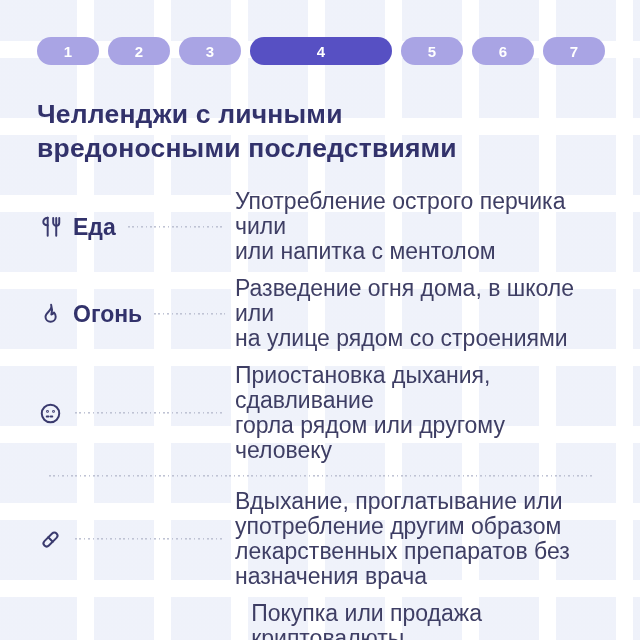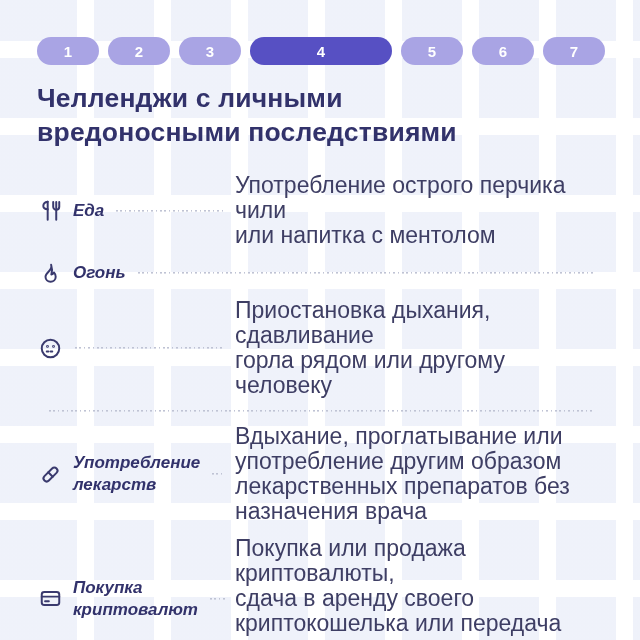--- a/index.html
+++ b/index.html
@@ -39,21 +39,21 @@
     cursor: pointer;
     user-select: none;
   }
   .pill.active {
     flex: 0 0 142px;
     background: #5750c3;
   }
 
   
   .title {
-    margin-top: 16px;
+    margin-top: 32px;
     font-size: 26.5px;
     line-height: 34px;
     font-weight: bold;
     color: #32326b;
     white-space: pre-line;
     letter-spacing: 0.2px;
   }
 
   
   .table { margin-top: 24px; }
@@ -72,25 +72,24 @@
     width: 26px;
     height: 26px;
     flex: 0 0 26px;
     display: flex;
     align-items: center;
     justify-content: center;
   }
   .icon-wrap svg { width: 25px; height: 25px; }
   .label {
     font-weight: bold;
-    font-size: 17px;
+    font-size: 23px;
     line-height: 22px;
     color: #32326b;
     white-space: pre-line;
-    font-style: italic;
   }
   .leader {
     flex: 1 1 auto;
     min-width: 6px;
     height: 2px;
     margin: 0 10px 0 12px;
     background-image: repeating-linear-gradient(90deg, #bfc3d4 0 1.6px, transparent 1.6px 4.4px);
     background-position: 0 0;
     background-size: 100% 1.6px;
     background-repeat: no-repeat;
@@ -146,20 +145,22 @@
       <div class="row">
         <div class="row-left">
           <span class="icon-wrap">
             <svg viewBox="0 0 24 24" fill="none" stroke="#3a3a6e" stroke-width="1.9" stroke-linecap="round" stroke-linejoin="round">
               <path d="M12.6 3.6 c1 2.9 -.5 4.6 -2.1 6.2 C8.8 11.5 7.2 13 7.2 15.1 a4.9 4.9 0 0 0 9.8 0 c0 -1.6 -.7 -3 -1.7 -4.1 c-.6 1 -1.4 1.7 -2.5 2 c.8 -2.6 .9 -6.2 -.2 -9.4 z"></path>
             </svg>
           </span>
           <span class="label">Огонь</span>
         </div>
         <div class="leader"></div>
+        <div class="desc">Разведение огня дома, в школе или
+на улице рядом со строениями</div>
       </div>
 
       <div class="row">
         <div class="row-left">
           <span class="icon-wrap">
             <svg viewBox="0 0 24 24" fill="none" stroke="#3a3a6e" stroke-width="1.9" stroke-linecap="round" stroke-linejoin="round">
               <circle cx="12" cy="12" r="8.4"></circle>
               <circle cx="9.1" cy="10" r="0.4" fill="#3a3a6e"></circle>
               <circle cx="14.9" cy="10" r="0.4" fill="#3a3a6e"></circle>
               <path d="M8.4 14.8 h7.2" stroke-dasharray="1.6 2.1"></path>
@@ -178,22 +179,20 @@
       <div class="row">
         <div class="row-left">
           <span class="icon-wrap">
             <svg viewBox="0 0 24 24" fill="none" stroke="#3a3a6e" stroke-width="1.9" stroke-linecap="round" stroke-linejoin="round">
               <g transform="rotate(45 12 12)">
                 <rect x="9" y="3.8" width="6" height="16.4" rx="3"></rect>
                 <path d="M9 12 h6"></path>
               </g>
             </svg>
           </span>
-          <span class="label">Употребление
-лекарств</span>
         </div>
         <div class="leader"></div>
         <div class="desc">Вдыхание, проглатывание или
 употребление другим образом
 лекарственных препаратов без
 назначения врача</div>
       </div>
 
       <div class="row">
         <div class="row-left">

